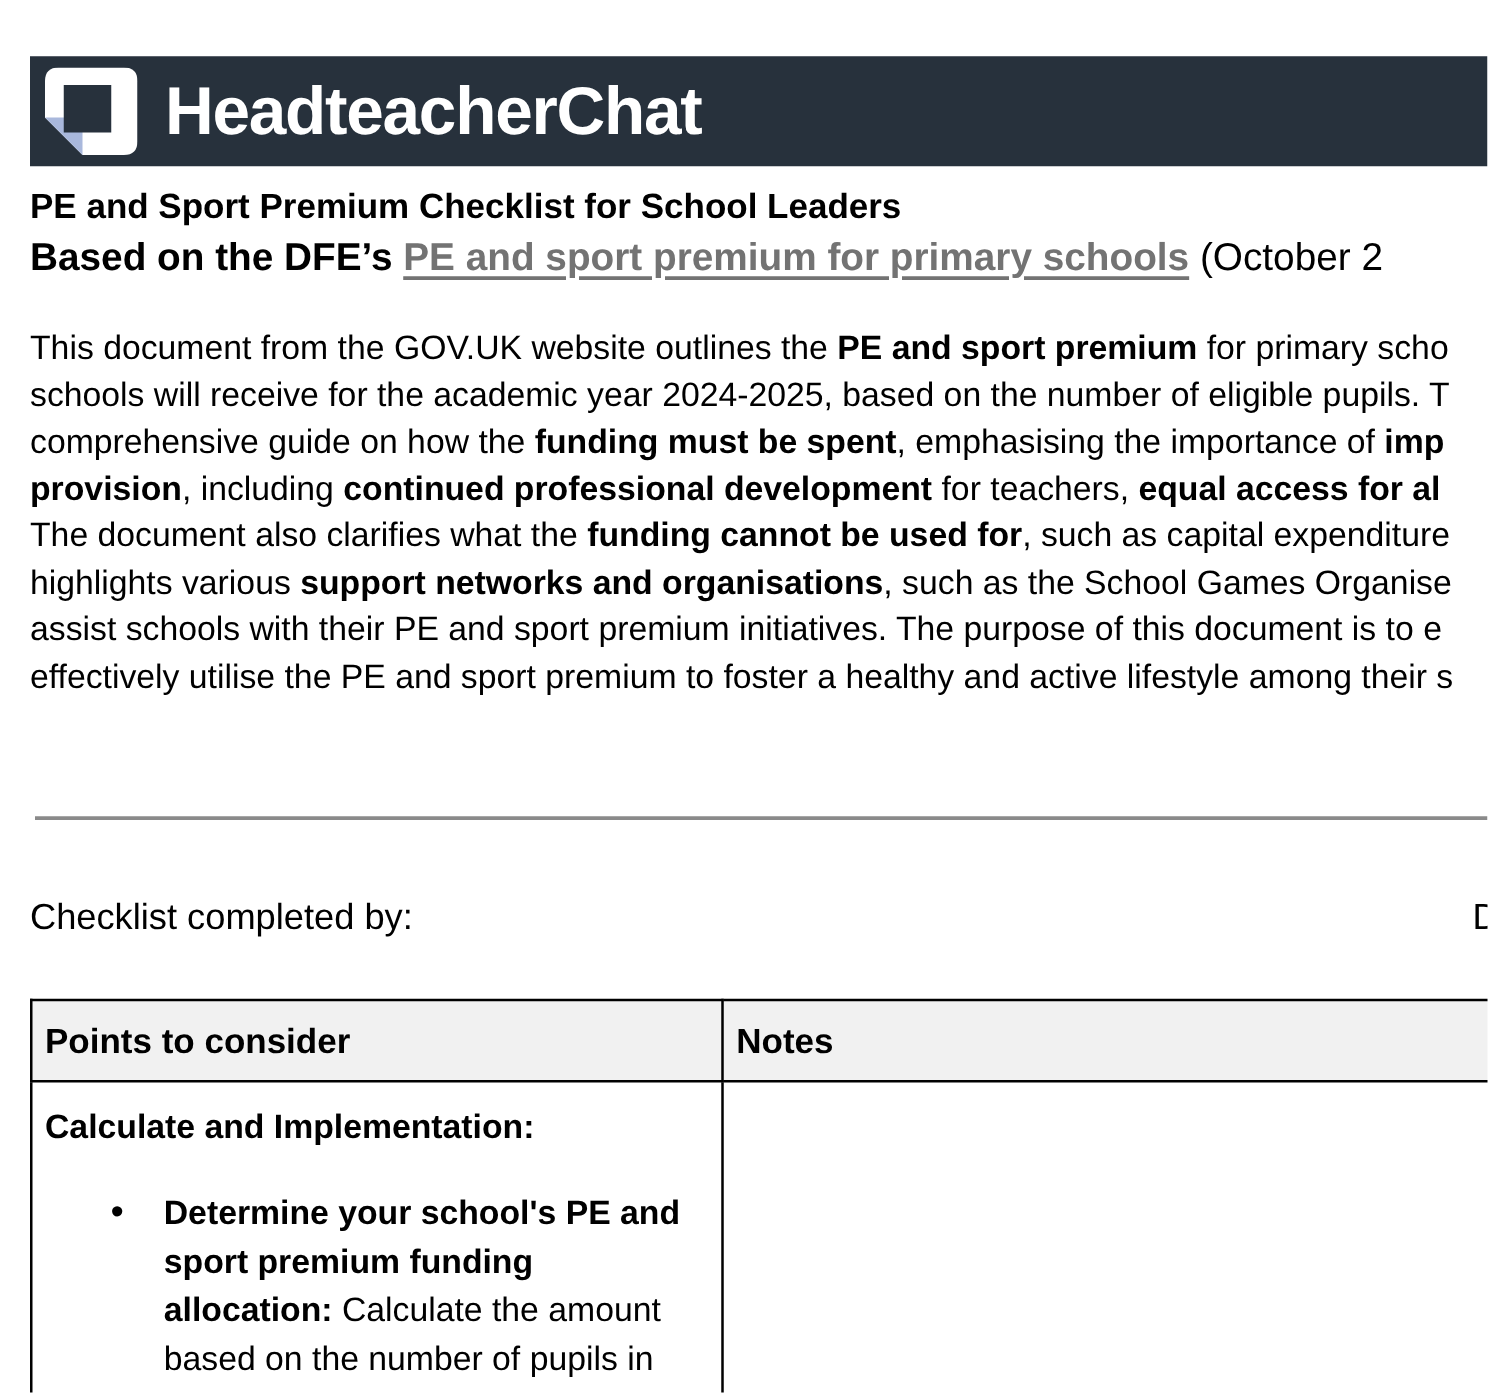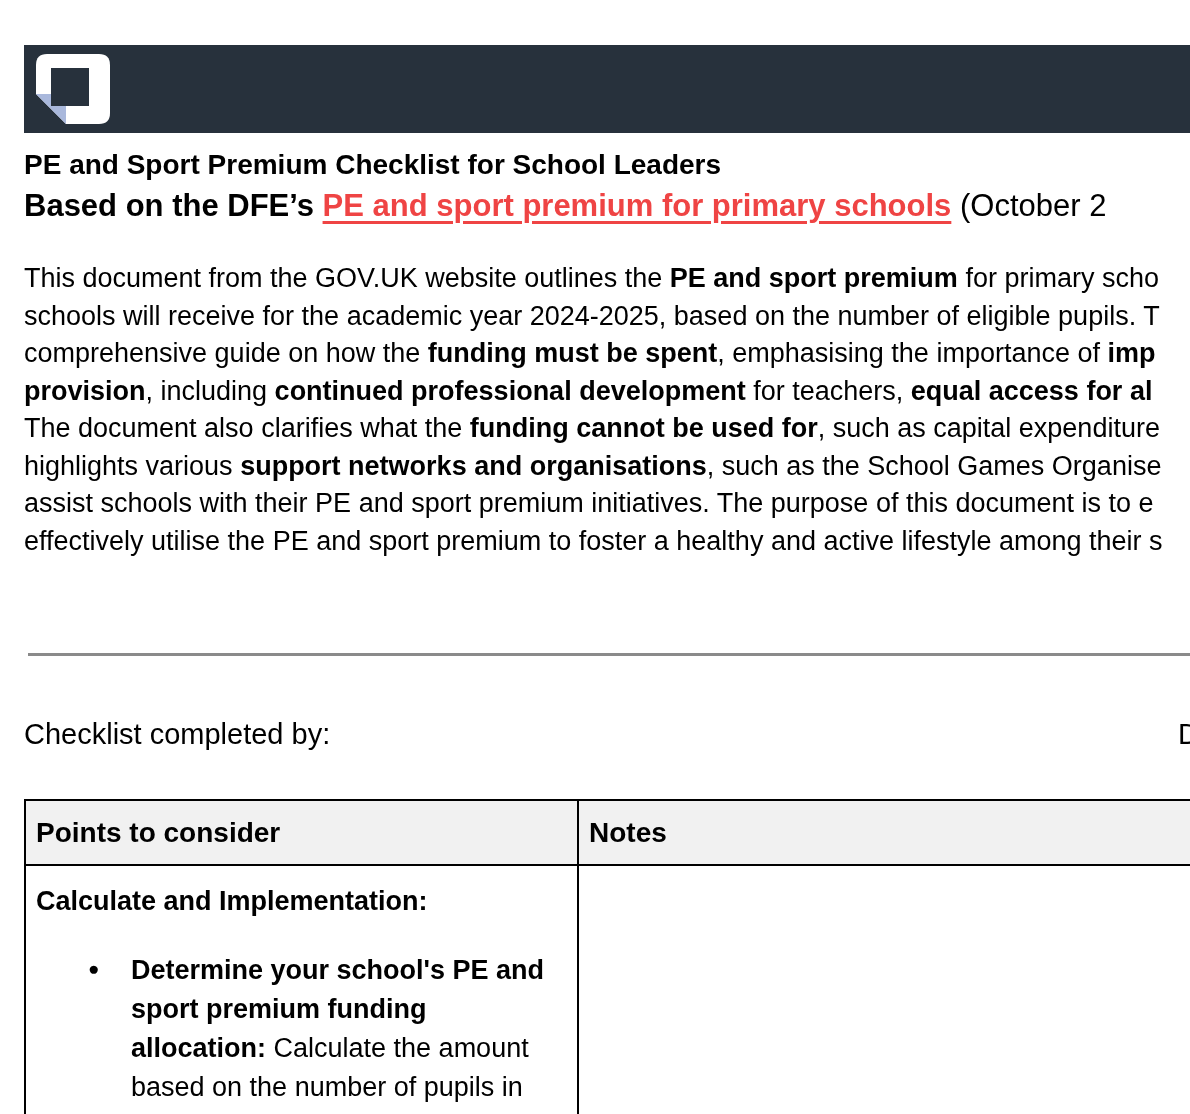--- a/index.html
+++ b/index.html
@@ -20,21 +20,21 @@
   h1.doc-title {
     margin:15px 16px 0 24px; font-size:28px; line-height:34px; font-weight:bold;
     white-space:nowrap;
   }
   .doc-subtitle {
     margin:3px 0 0 24px; font-size:31px; line-height:41px; font-weight:bold;
     white-space:nowrap;
   }
   .doc-subtitle .suffix { font-weight:normal; }
   .doc-subtitle a {
-    color:#ef4444; text-decoration:underline; text-decoration-thickness:3px;
+    color:#737373; text-decoration:underline; text-decoration-thickness:3px;
     text-underline-offset:5px; cursor:pointer;
   }
   .intro { margin:34px 0 4px 24px; font-size:27px; }
   .iline { line-height:37.5px; white-space:nowrap; }
   .iline .b { font-weight:bold; }
   hr.divider {
     margin:93px 0 0 28px; border:none; border-top:3px solid #8a8a8a; width:1162px;
   }
   .completed-row {
     margin:60px 0 0 24px; font-size:29px; line-height:36px; position:relative;
@@ -62,20 +62,21 @@
 </style>
 </head>
 <body>
 
 <header class="banner">
   <svg class="logo" width="74" height="70" viewBox="0 0 74 70" aria-hidden="true">
     <path d="M11 0 H63 Q74 0 74 11 V59 Q74 70 63 70 H30 L0 40 V11 Q0 0 11 0 Z" fill="#ffffff"></path>
     <path d="M0 40 L30 70 L30 40 Z" fill="#a9b8dc"></path>
     <rect x="15" y="14" width="38" height="38" fill="#27313c"></rect>
   </svg>
+  <span class="brand-name">HeadteacherChat</span>
 </header>
 
 <h1 class="doc-title">PE and Sport Premium Checklist for School Leaders</h1>
 
 <div class="doc-subtitle"><span>Based on the DFE’s </span><a>PE and sport premium for primary schools</a><span class="suffix"> (October 2</span></div>
 
 <div class="intro" id="intro">
     <div class="iline"><span>This document from the GOV.UK website outlines the </span><span class="b">PE and sport premium</span><span> for primary scho</span></div>
     <div class="iline"><span>schools will receive for the academic year 2024-2025, based on the number of eligible pupils. T</span></div>
     <div class="iline"><span>comprehensive guide on how the </span><span class="b">funding must be spent</span><span>, emphasising the importance of </span><span class="b">imp</span></div>

